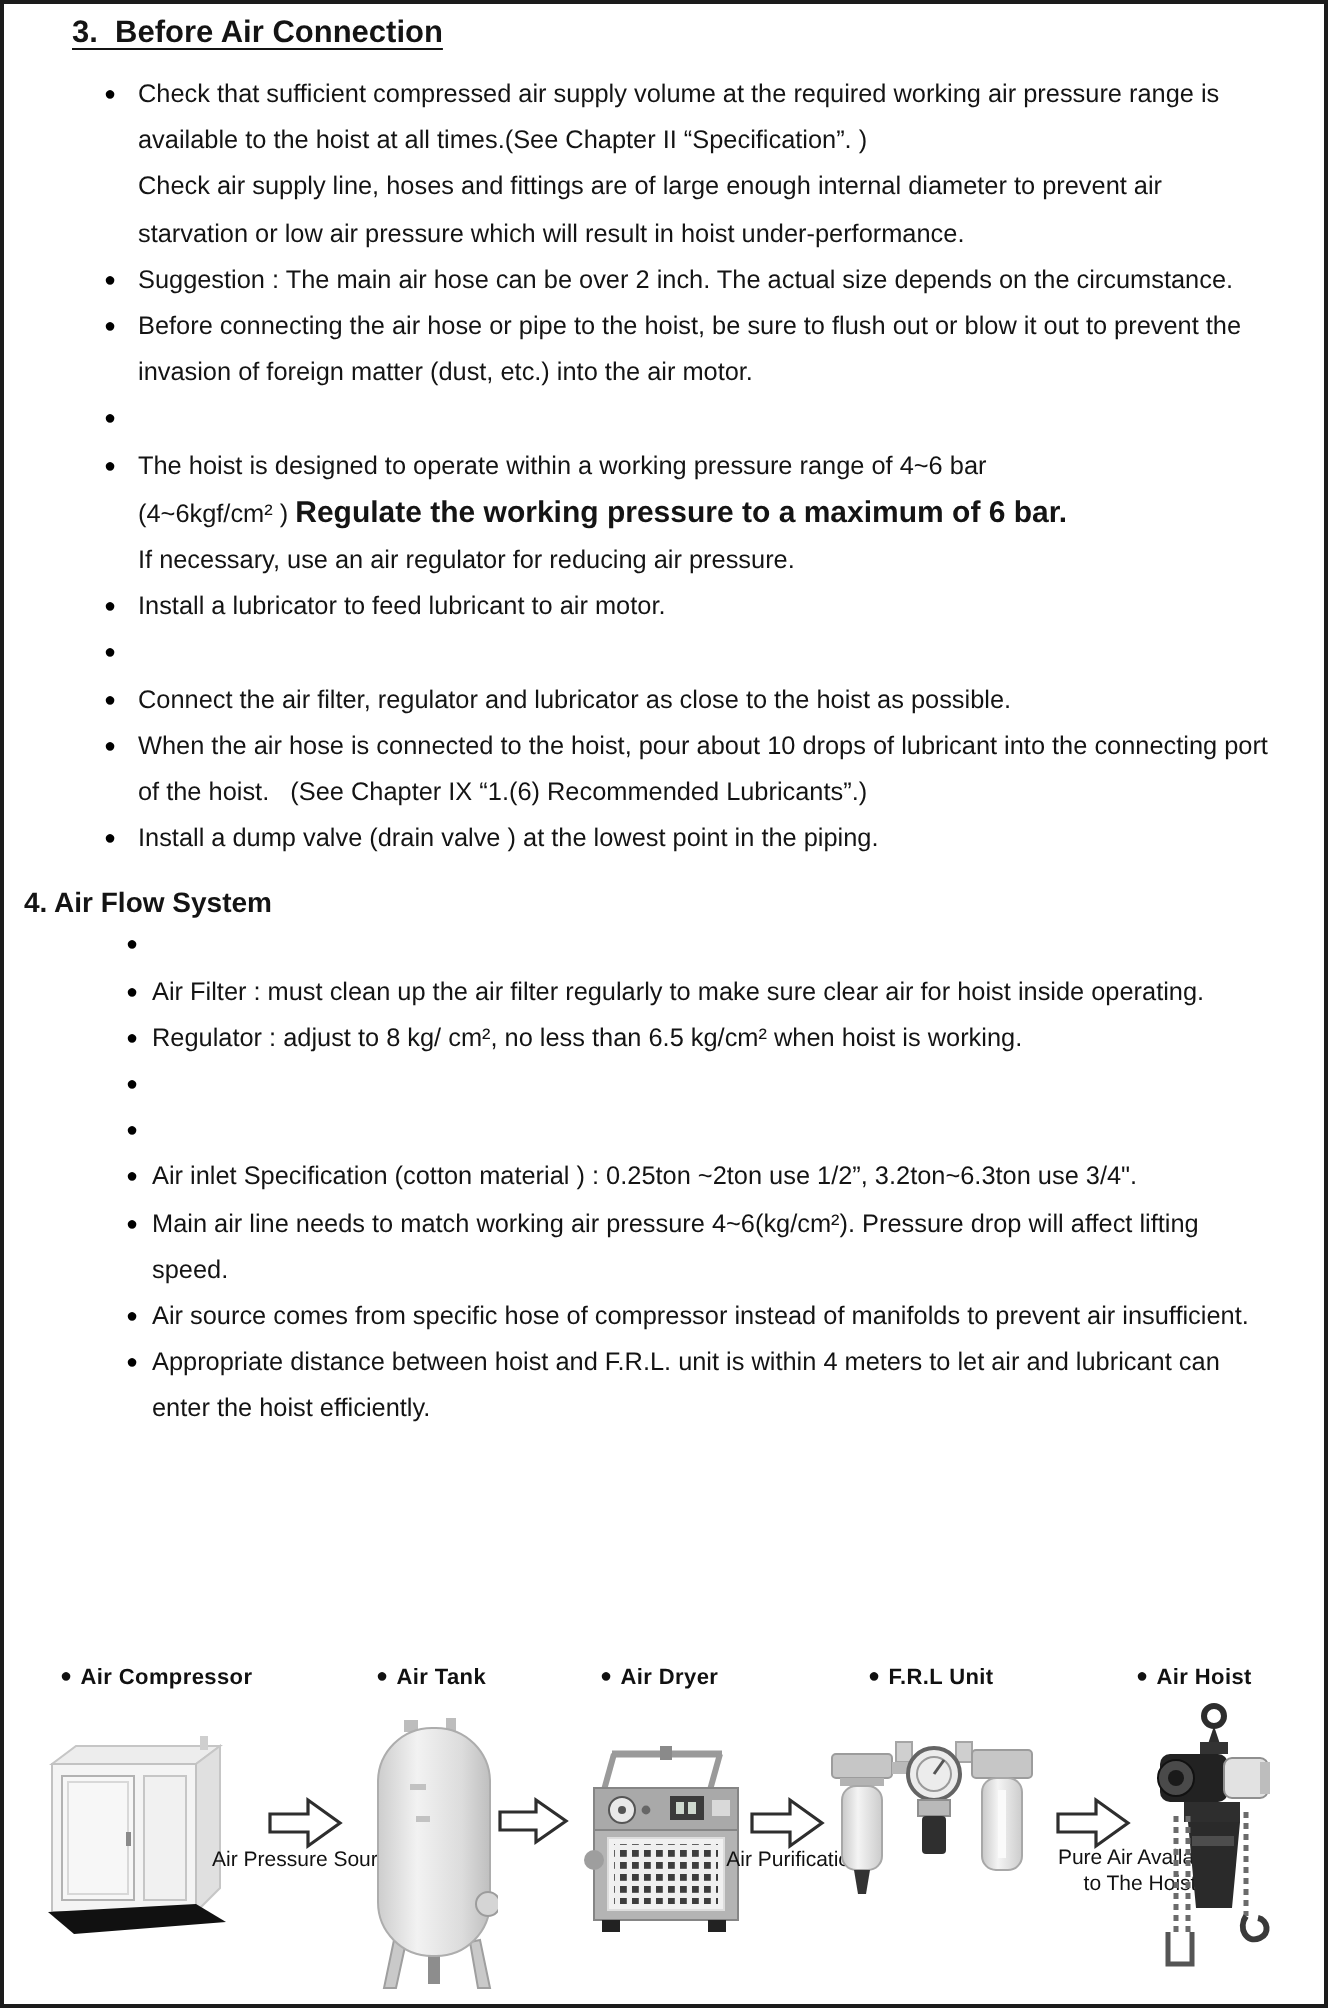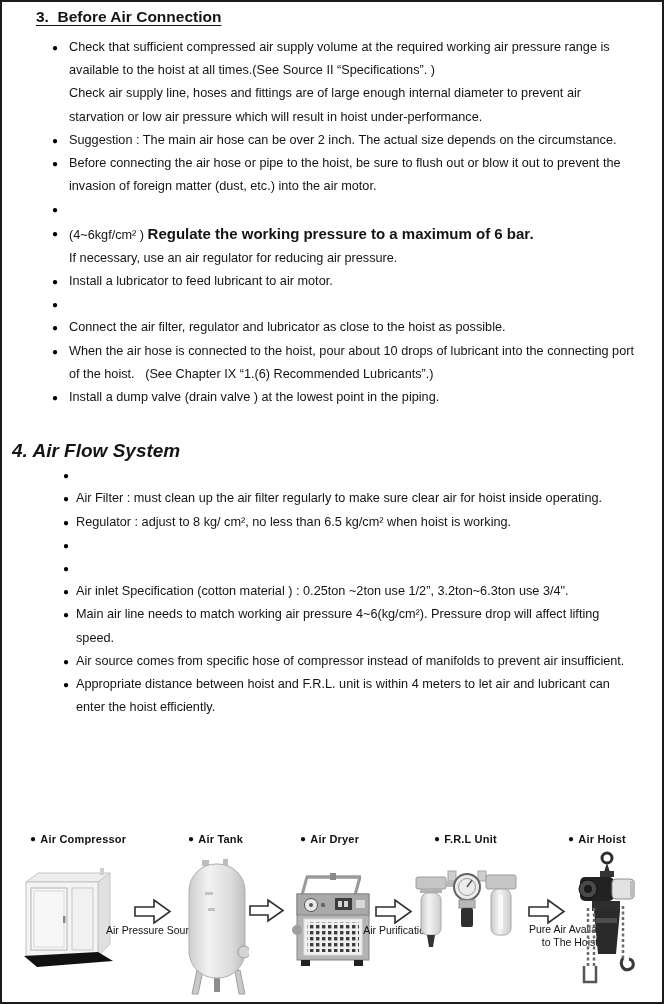--- a/index.html
+++ b/index.html
@@ -14,24 +14,23 @@
     overflow:hidden;
   }
   
   .h3{
     margin:6px 0 10px 34px;
     font-size:15.5px;font-weight:bold;
     white-space:pre-wrap;
   }
   .h3.u{text-decoration:underline;text-underline-offset:3px;}
   .h4{
-    margin:31px 0 2px 10px;
-    font-size:19px;font-weight:bold;
+    margin:12px 0 2px 10px;
+    font-size:14px;font-weight:bold;
     white-space:pre-wrap;
-    font-style:italic;
   }
   
   ul.blist{list-style:none;margin:2px 0 0 0;padding:0;}
   ul.blist li{display:flex;align-items:flex-start;}
   .blt{flex:0 0 auto;font-size:10px;line-height:23.2px;color:#000;}
   .s3 ul.blist{padding-left:50px;}
   .s3 .blt{width:17px;}
   .s4 ul.blist{padding-left:61px;}
   .s4 .blt{width:13px;}
   .btx{font-size:12.7px;line-height:23.2px;}
@@ -59,21 +58,21 @@
 <body>
 
 <div class="page">
 
   <div class="s3">
     <div class="h3 u">3.  Before Air Connection</div>
     <ul class="blist">
         <li>
           <span class="blt">●</span>
           <div class="btx">
-            <div class="ln"><span>Check that sufficient compressed air supply volume at the required working air pressure range is available to the hoist at all times.(See Source II “Specifications”. )</span></div>
+            <div class="ln"><span>Check that sufficient compressed air supply volume at the required working air pressure range is available to the hoist at all times.(See Chapter II “Specification”. )</span></div>
             <div class="ln"><span>Check air supply line, hoses and fittings are of large enough internal diameter to prevent air starvation or low air pressure which will result in hoist under-performance.</span></div>
           </div>
         </li>
         <li>
           <span class="blt">●</span>
           <div class="btx">
             <div class="ln"><span>Suggestion : The main air hose can be over 2 inch. The actual size depends on the circumstance.</span></div>
           </div>
         </li>
         <li>
@@ -81,20 +80,21 @@
           <div class="btx">
             <div class="ln"><span>Before connecting the air hose or pipe to the hoist, be sure to flush out or blow it out to prevent the invasion of foreign matter (dust, etc.) into the air motor.</span></div>
           </div>
         </li>
         <li>
           <span class="blt">●</span>
         </li>
         <li>
           <span class="blt">●</span>
           <div class="btx">
+            <div class="ln"><span>The hoist is designed to operate within a working pressure range of 4~6 bar</span></div>
             <div class="ln"><span>(4~6kgf/cm² ) </span><span class="bold">Regulate the working pressure to a maximum of 6 bar.</span></div>
             <div class="ln"><span>If necessary, use an air regulator for reducing air pressure.</span></div>
           </div>
         </li>
         <li>
           <span class="blt">●</span>
           <div class="btx">
             <div class="ln"><span>Install a lubricator to feed lubricant to air motor.</span></div>
           </div>
         </li>

